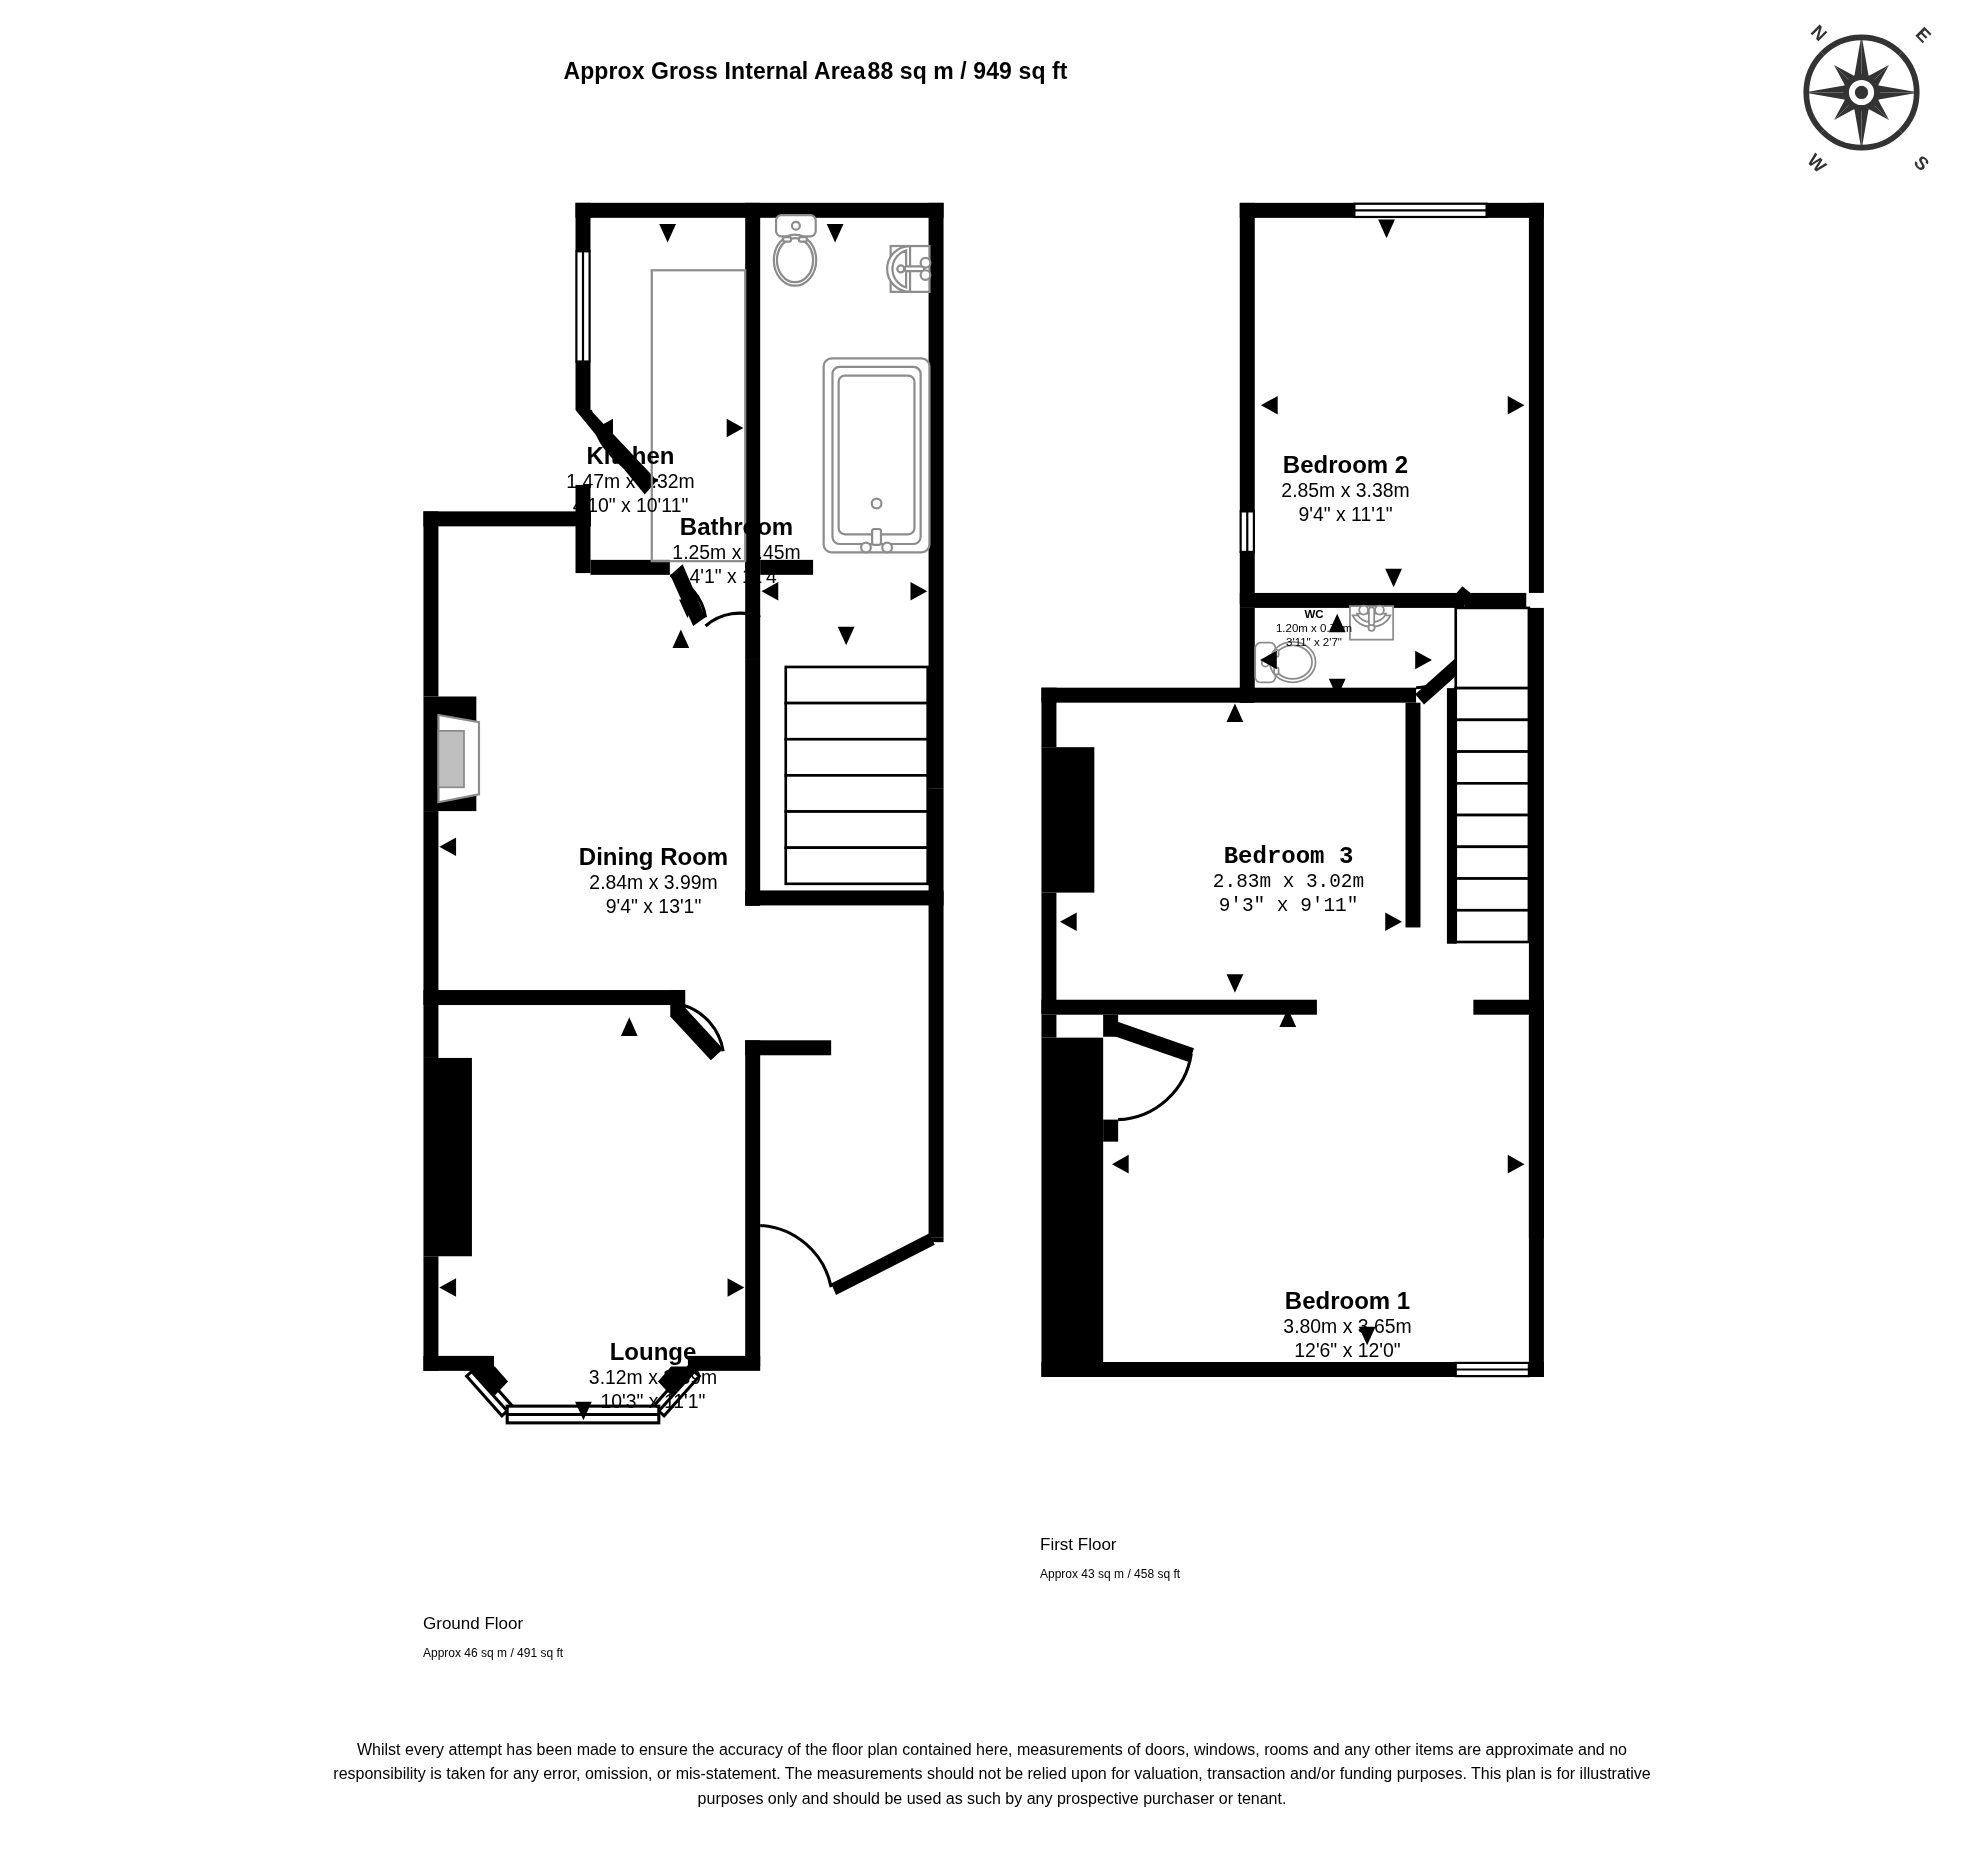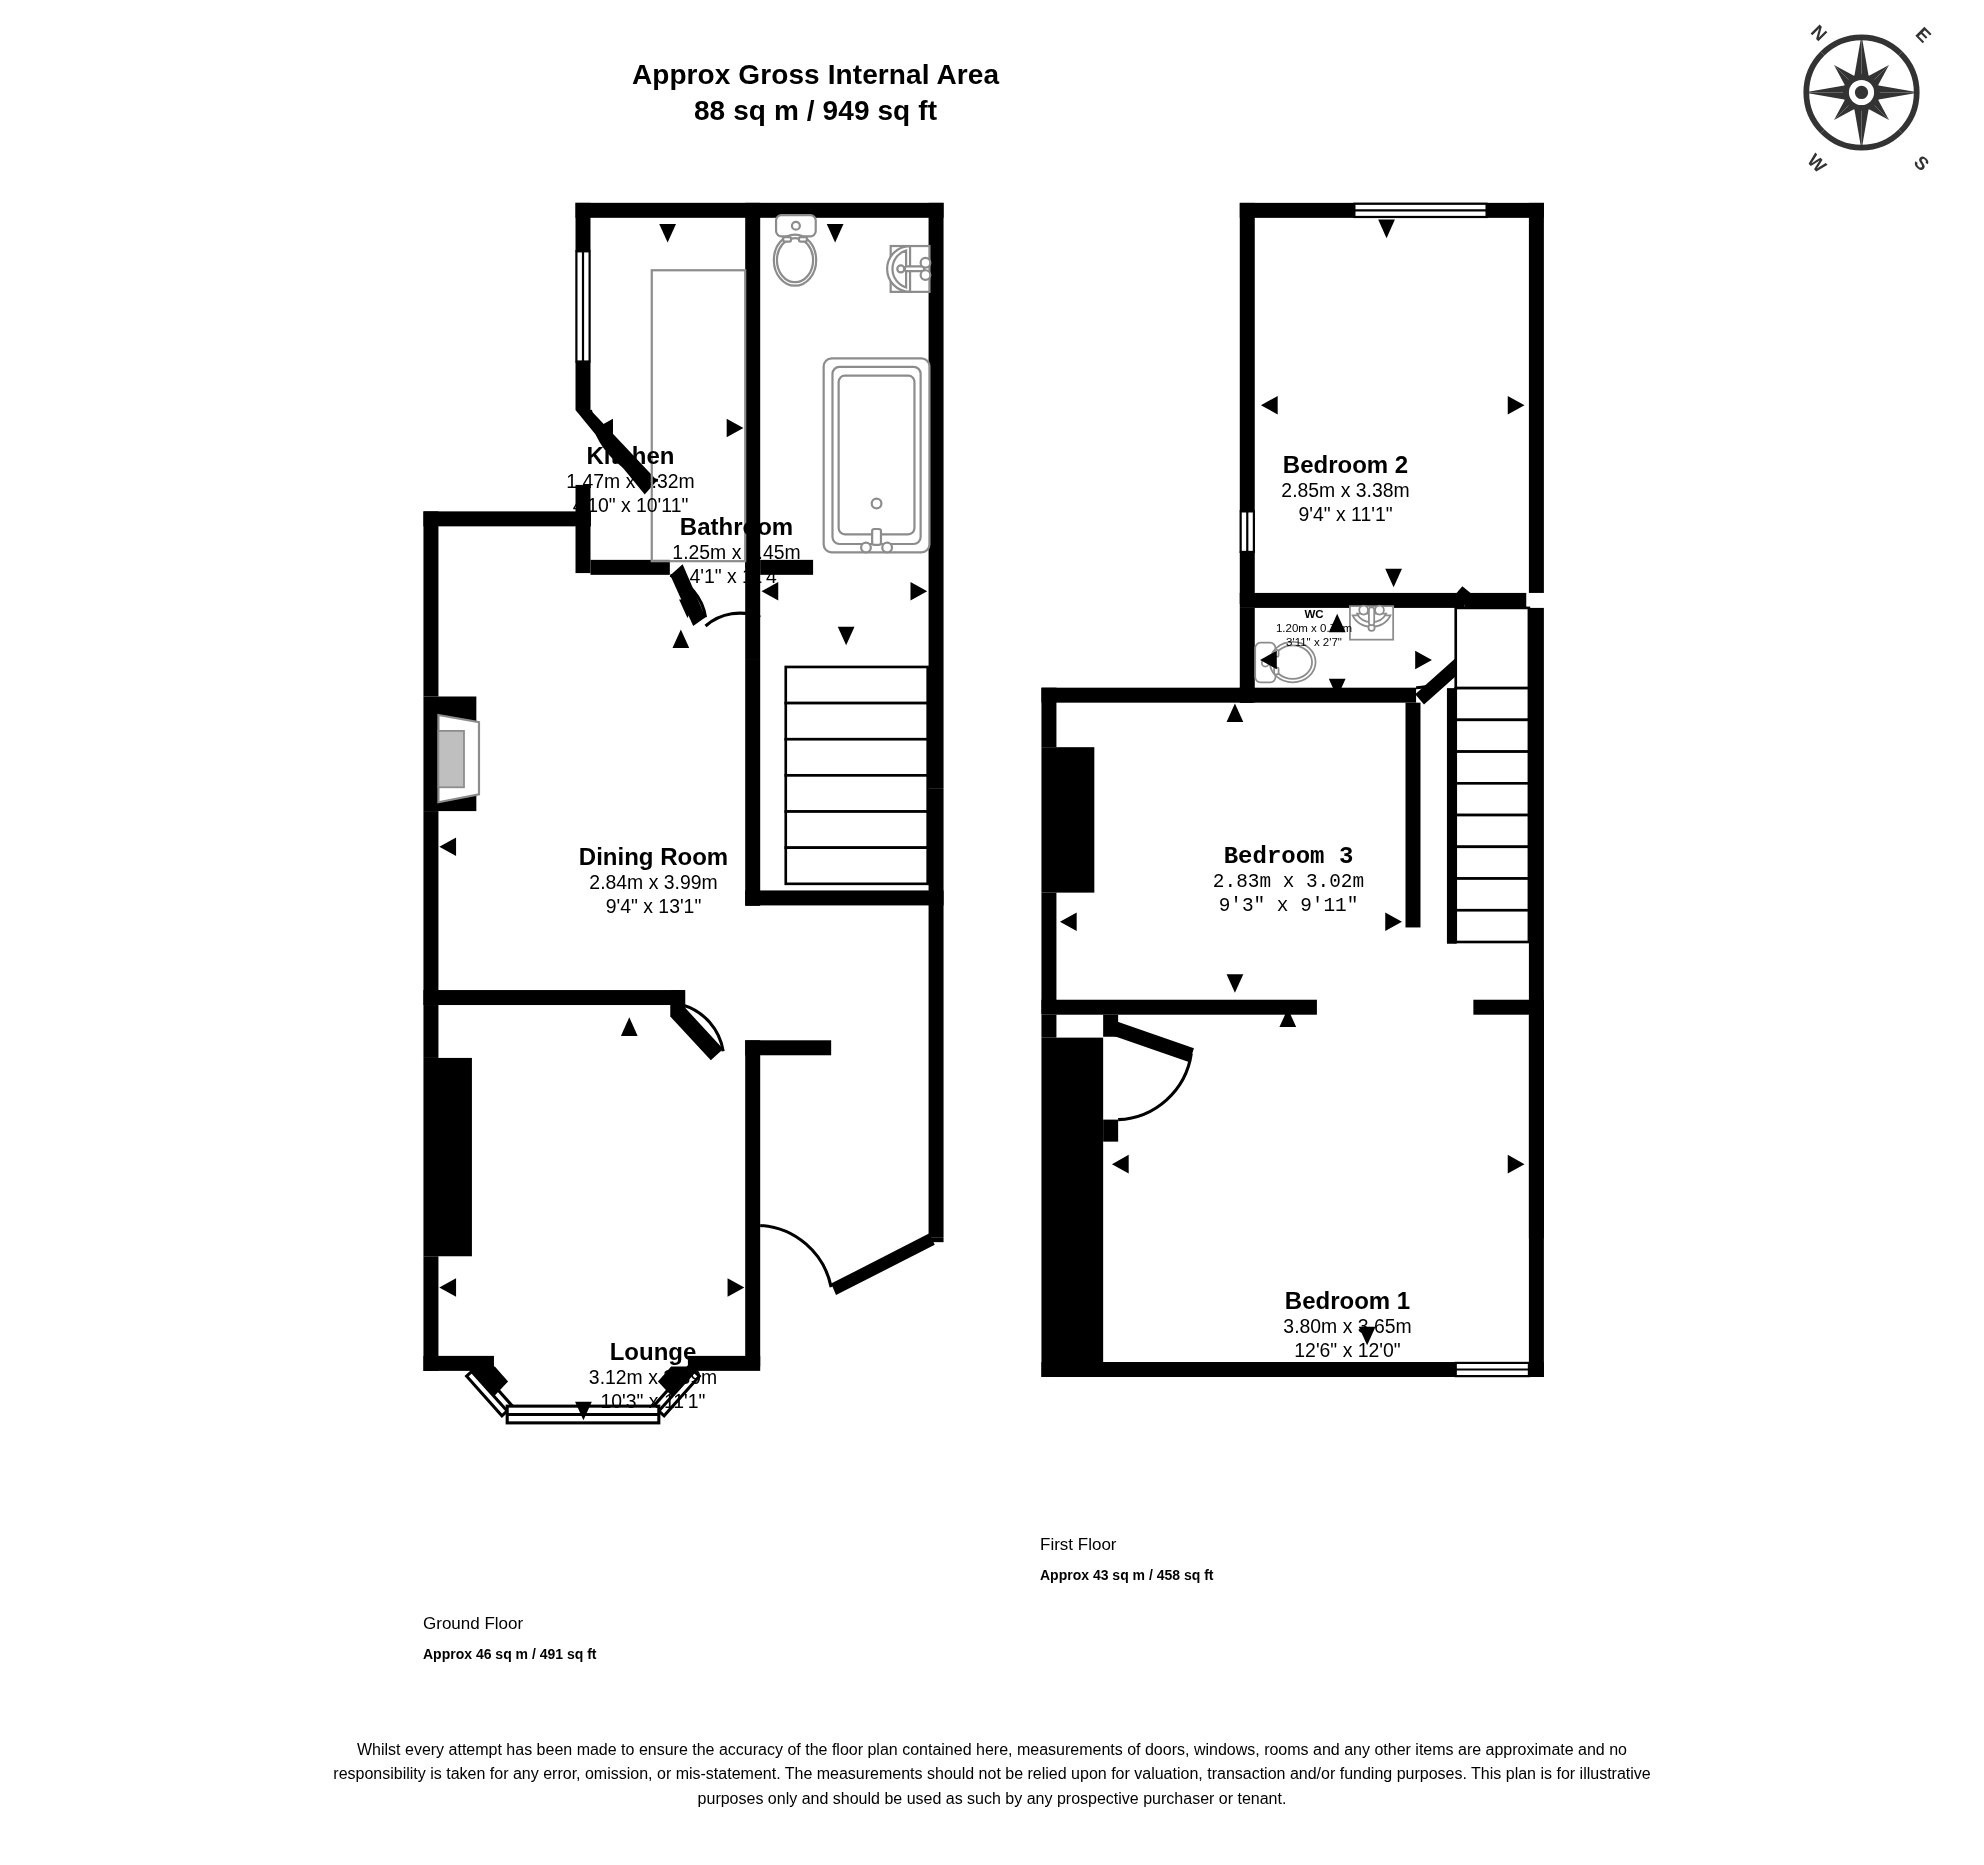--- a/index.html
+++ b/index.html
@@ -20,21 +20,21 @@
   
   #header-area {
     position: absolute;
     left: 529px;
     top: 57px;
     width: 573px;
     text-align: center;
     line-height: 1.28;
   }
   #header-area .hline {
-    font-size: 28px;
+    font-size: 23px;
     font-weight: bold;
     letter-spacing: 0.1px;
     white-space: nowrap;
   }
 
   
   #compass {
     position: absolute;
     left: 1782px;
     top: 13.2px;
@@ -84,22 +84,22 @@
     text-align: left;
     white-space: nowrap;
   }
   .floor-caption .fc-title {
     font-size: 17px;
     font-weight: normal;
     display: block;
     margin-bottom: 11.5px;
   }
   .floor-caption .fc-sub {
-    font-size: 14px;
-    font-weight: bold;
+    font-size: 12px;
+    font-weight: normal;
     display: block;
   }
 
   
   #disclaimer {
     position: absolute;
     left: 326px;
     top: 1738px;
     width: 1332px;
     text-align: center;

